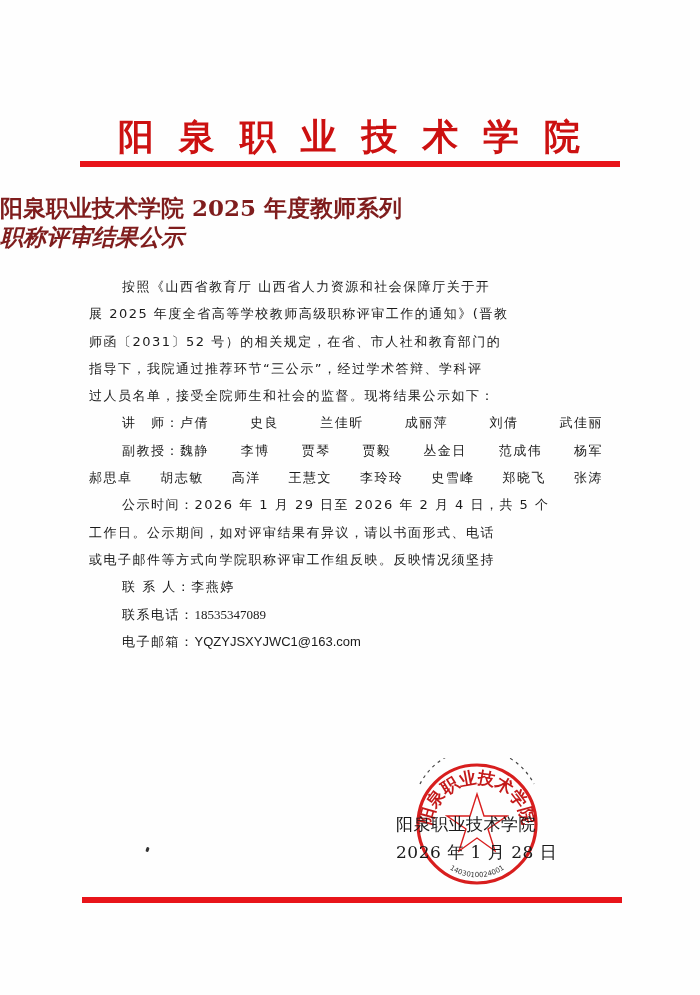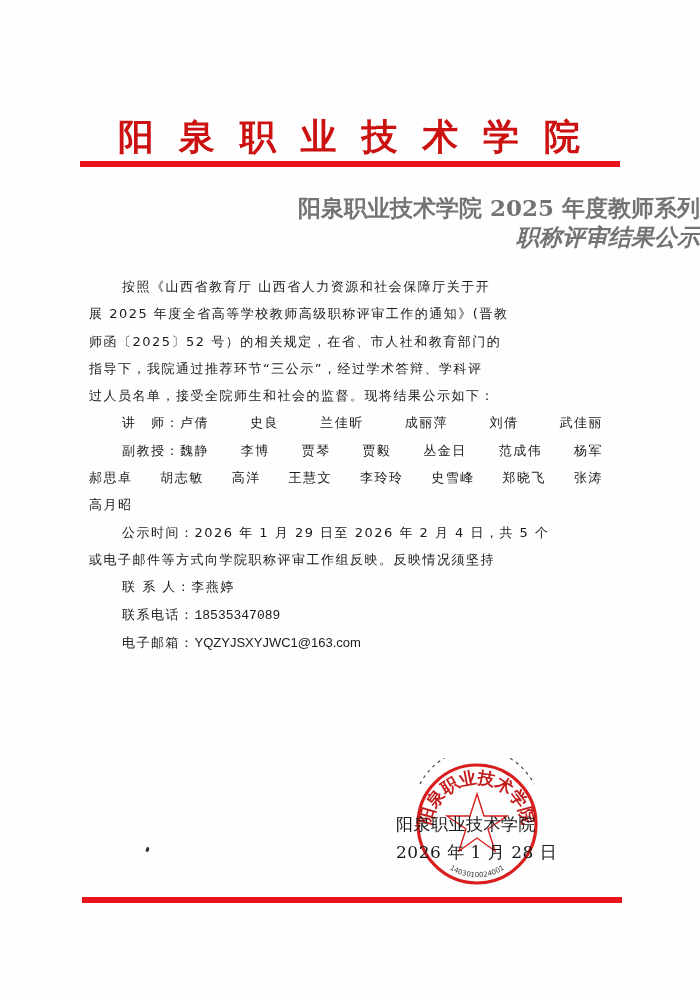--- a/index.html
+++ b/index.html
@@ -10,22 +10,22 @@
   
   .letterhead { position: absolute; left: 118px; top: 114px; width: 462px; height: 44px;
     display: flex; justify-content: space-between; align-items: center; }
   .letterhead span { font-family: "DejaVu Serif", serif; font-weight: bold; font-size: 36px;
     color: #cc1111; line-height: 44px; }
   .rule { position: absolute; background: #e8141a; }
   .rule-top { left: 80px; top: 161px; width: 540px; height: 6px; }
   .rule-bottom { left: 82px; top: 897px; width: 540px; height: 6px; }
 
   
-  .doc-title { position: absolute; left: 0; width: 700px; text-align: right;
-    font-family: "DejaVu Serif", serif; font-weight: bold; font-size: 23px; color: #737373;
+  .doc-title { position: absolute; left: 0; width: 700px; text-align: left;
+    font-family: "DejaVu Serif", serif; font-weight: bold; font-size: 23px; color: #7f1d1d;
     line-height: 30px; }
   .doc-title.l1 { top: 193px; }
   .doc-title.l2 { top: 222px; font-style: italic; }
 
   
   .body { position: absolute; left: 89px; top: 273px; width: 514px;
     font-family: "DejaVu Sans", sans-serif; font-size: 13px; line-height: 27.3px;
     color: #1a1a1a; letter-spacing: 1.5px; }
   .row { display: flex; white-space: nowrap; }
   .row .lbl { white-space: pre; }
@@ -63,21 +63,21 @@
 
   <div class="doc-title l1">阳泉职业技术学院 2025 年度教师系列</div>
   <div class="doc-title l2">职称评审结果公示</div>
 
   <div class="body">
     <div>
       <div class="names-wrap line-indent">
           <span>按照《山西省教育厅 山西省人力资源和社会保障厅关于开</span>
         </div>
       <div>展 2025 年度全省高等学校教师高级职称评审工作的通知》(晋教</div>
-      <div>师函〔2025〕52 号）的相关规定，在省、市人社和教育部门的</div>
+      <div>师函〔2031〕52 号）的相关规定，在省、市人社和教育部门的</div>
       <div>指导下，我院通过推荐环节“三公示”，经过学术答辩、学科评</div>
       <div>过人员名单，接受全院师生和社会的监督。现将结果公示如下：</div>
     </div>
 
     <div class="row line-indent">
       <span class="lbl">讲　师：</span>
       <span class="names">
         <span>卢倩</span>
         <span>史良</span>
         <span>兰佳昕</span>
@@ -102,34 +102,32 @@
     <div class="names-wrap">
       <span>郝思卓</span>
       <span>胡志敏</span>
       <span>高洋</span>
       <span>王慧文</span>
       <span>李玲玲</span>
       <span>史雪峰</span>
       <span>郑晓飞</span>
       <span>张涛</span>
     </div>
-    <div>
-      <span>高月昭</span>
-    </div>
 
     <div>
       <div class="line-indent">公示时间：2026 年 1 月 29 日至 2026 年 2 月 4 日，共 5 个</div>
+      <div>工作日。公示期间，如对评审结果有异议，请以书面形式、电话</div>
       <div>或电子邮件等方式向学院职称评审工作组反映。反映情况须坚持</div>
     </div>
 
     <div class="line-indent">
       <span style="white-space:pre">联 系 人：</span><span>李燕婷</span>
     </div>
     <div class="line-indent">
-      <span>联系电话：</span><span style="font-family:Liberation Mono, monospace;letter-spacing:0">18535347089</span>
+      <span>联系电话：</span><span style="font-family:Liberation Serif, serif;letter-spacing:0">18535347089</span>
     </div>
     <div class="line-indent">
       <span>电子邮箱：</span><span style="font-family:Liberation Sans, sans-serif;letter-spacing:0">YQZYJSXYJWC1@163.com</span>
     </div>
   </div>
 
   <svg class="stamp" viewBox="0 0 130 130">
     <path d="M 8 26 A 64 64 0 0 1 122 26" fill="none" stroke="#444" stroke-width="1.2" stroke-dasharray="3 4"></path>
     <circle cx="65" cy="66" r="59" fill="none" stroke="#d81e1e" stroke-width="3.2"></circle>
     <polygon points="65,36 72,58 95,58 76,71 83,93 65,80 47,93 54,71 35,58 58,58" fill="none" stroke="#d81e1e" stroke-width="1.4"></polygon>

